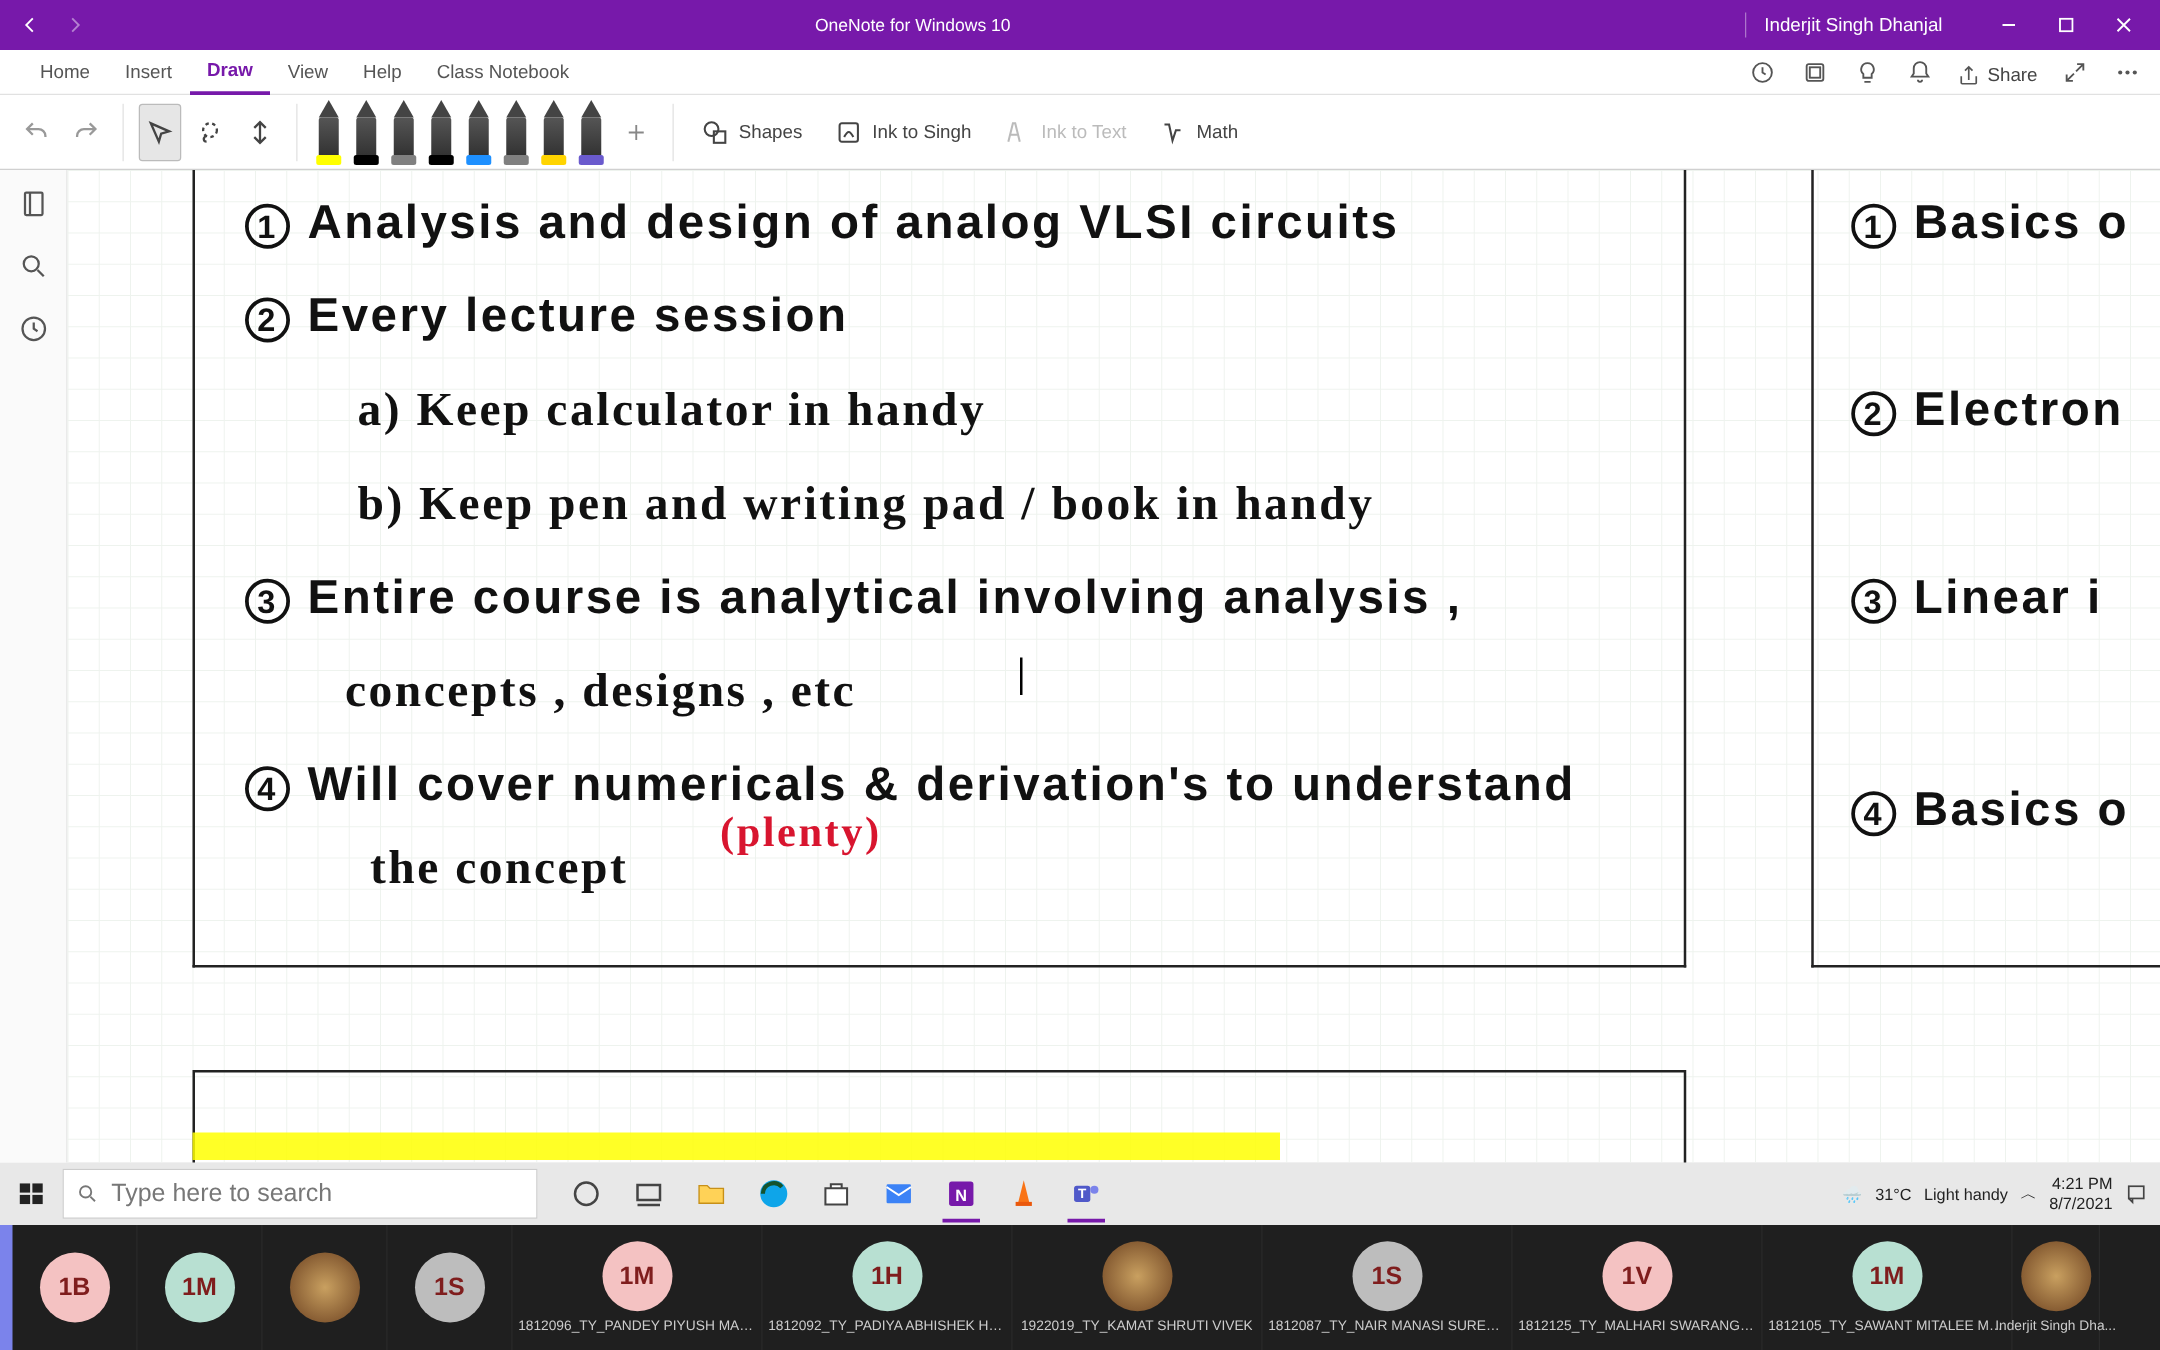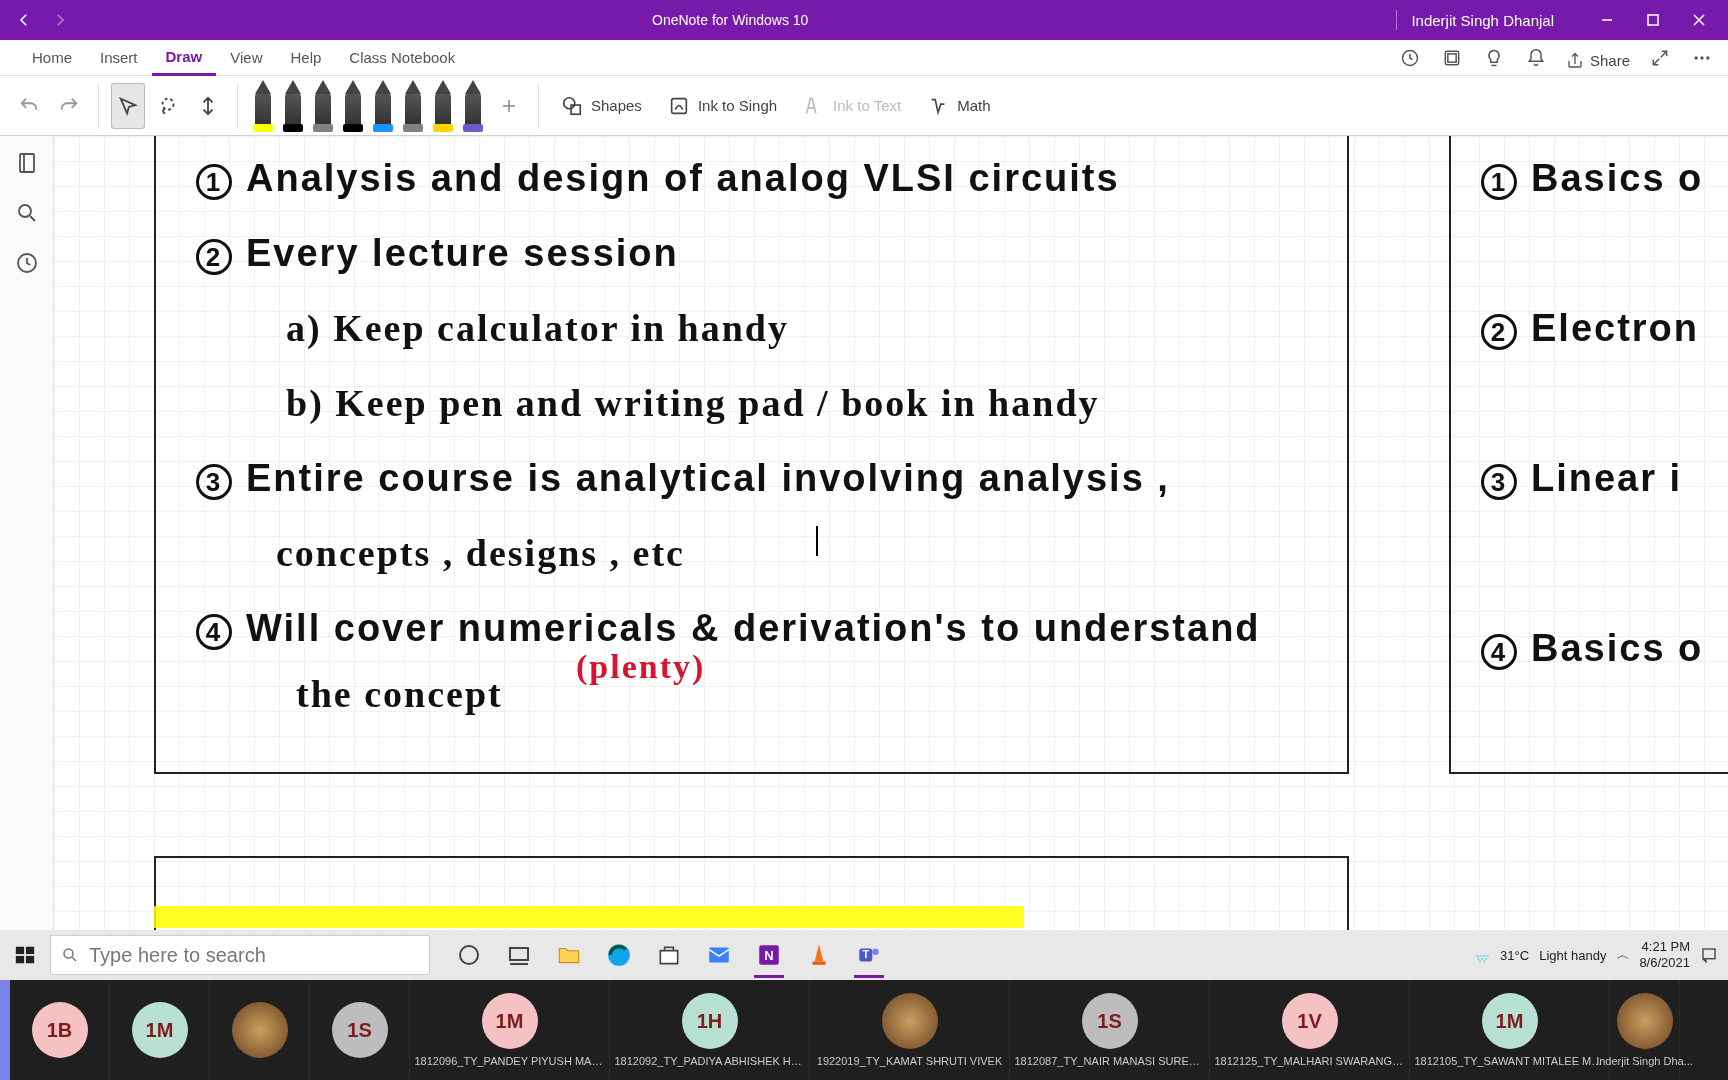--- a/index.html
+++ b/index.html
@@ -381,21 +381,21 @@
         </svg>
       </div>
   </div>
   <div class="tray">
     <span>🌧️</span>
     <span>31°C</span>
     <span>Light handy</span>
     <span>︿</span>
     <div class="clock">
       <div>4:21 PM</div>
-      <div>8/6/2021</div>
+      <div>8/7/2021</div>
     </div>
     <span>
         <svg width="18" height="18" viewBox="0 0 24 24" fill="none" stroke="#444" stroke-width="1.8">
           <rect x="4" y="4" width="16" height="13"></rect>
           <path d="M4 17l4 4v-4"></path>
         </svg>
       </span>
   </div>
 </div>
 

